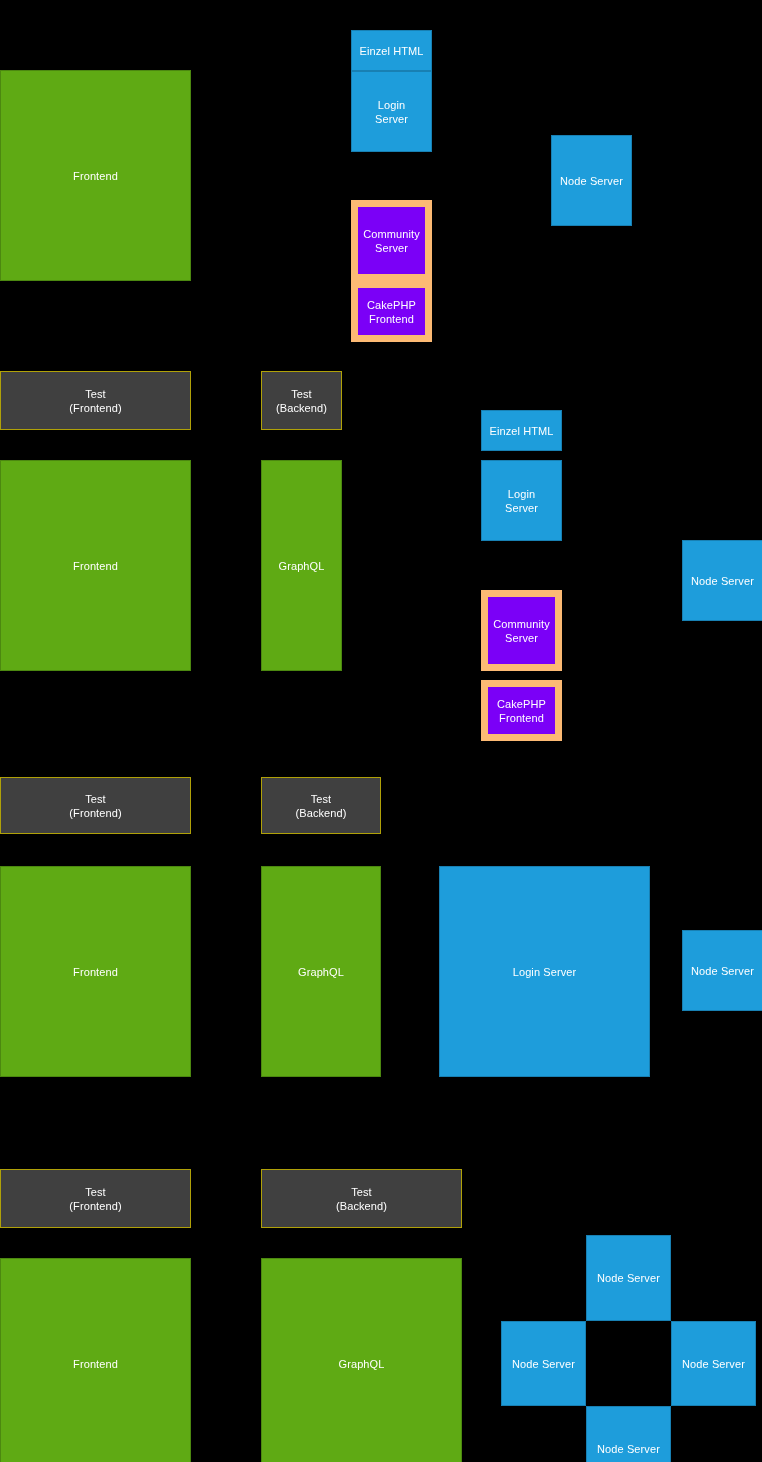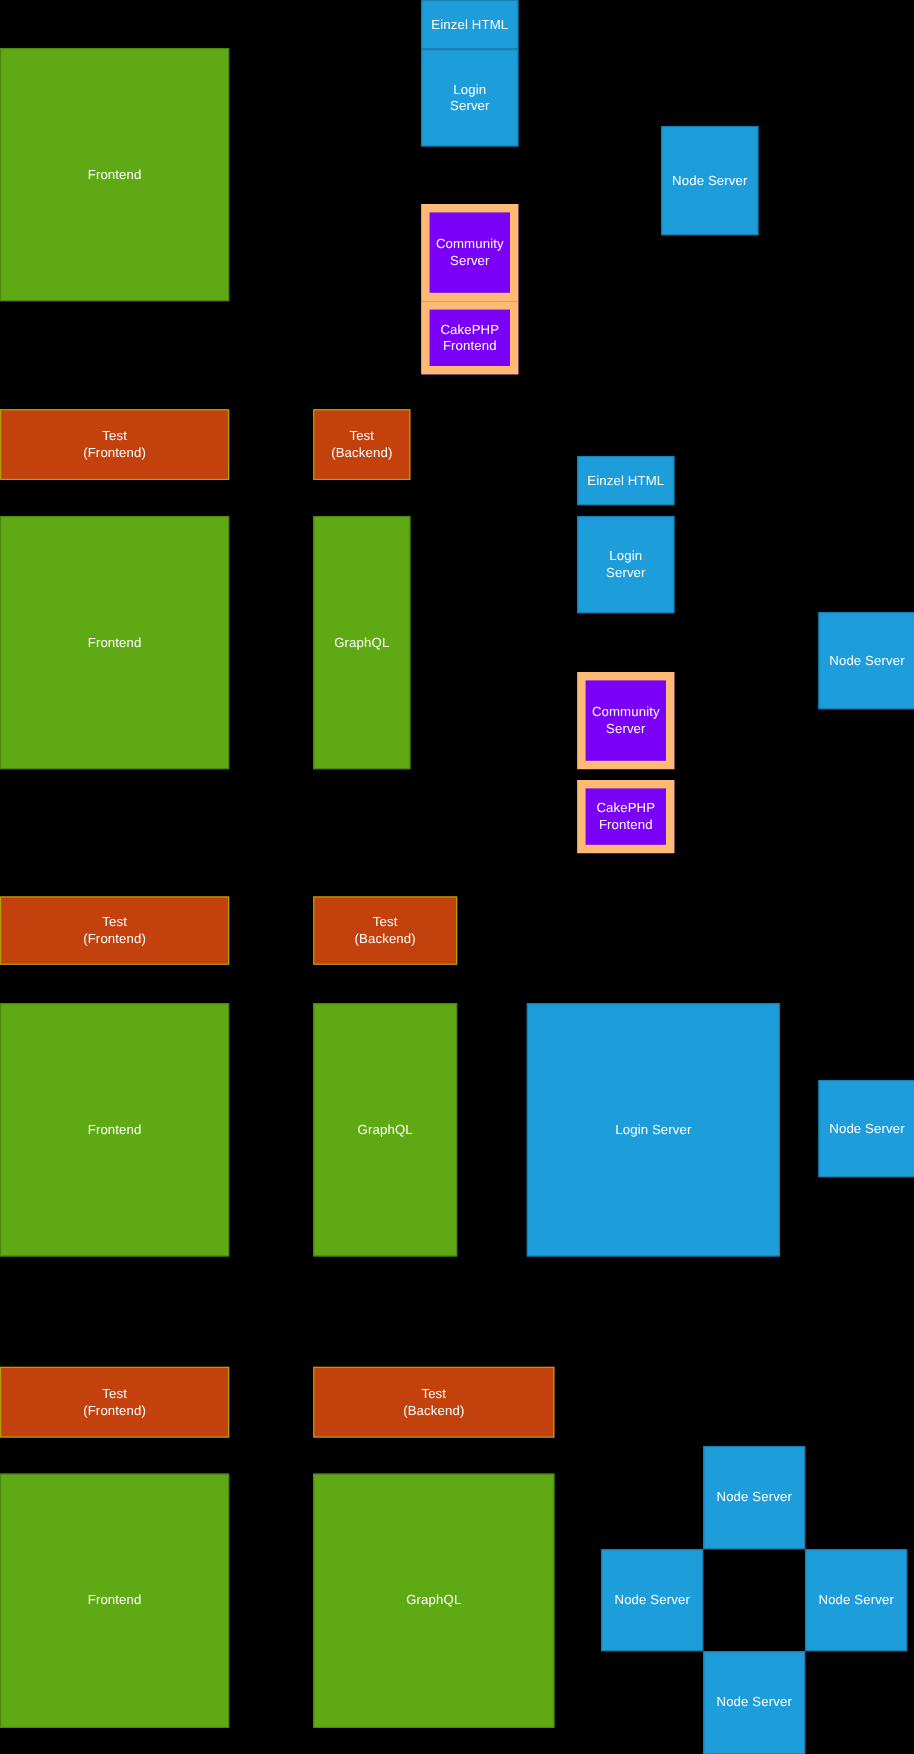--- a/index.html
+++ b/index.html
@@ -25,31 +25,32 @@
     align-items: center;
     justify-content: center;
     text-align: center;
     color: #ffffff;
     font-size: 11px;
     line-height: 14px;
     font-family: "Liberation Sans", sans-serif;
     white-space: pre-line;
     overflow: hidden;
     letter-spacing: 0.1px;
+    margin-top: 30px;
   }
   .green {
     background: #5faa14;
     border: 1px solid #4c8810;
   }
   .blue {
     background: #1e9ddb;
     border: 1px solid #1880b3;
   }
   .yellow {
-    background: #c2410c;
+    background: #404040;
     border: 1px solid #b0a108;
   }
   .purple {
     background: #7b00f7;
     border: 7px solid #fdba74;
   }
   .node-label {
     display: block;
     padding: 0 3px;
   }

